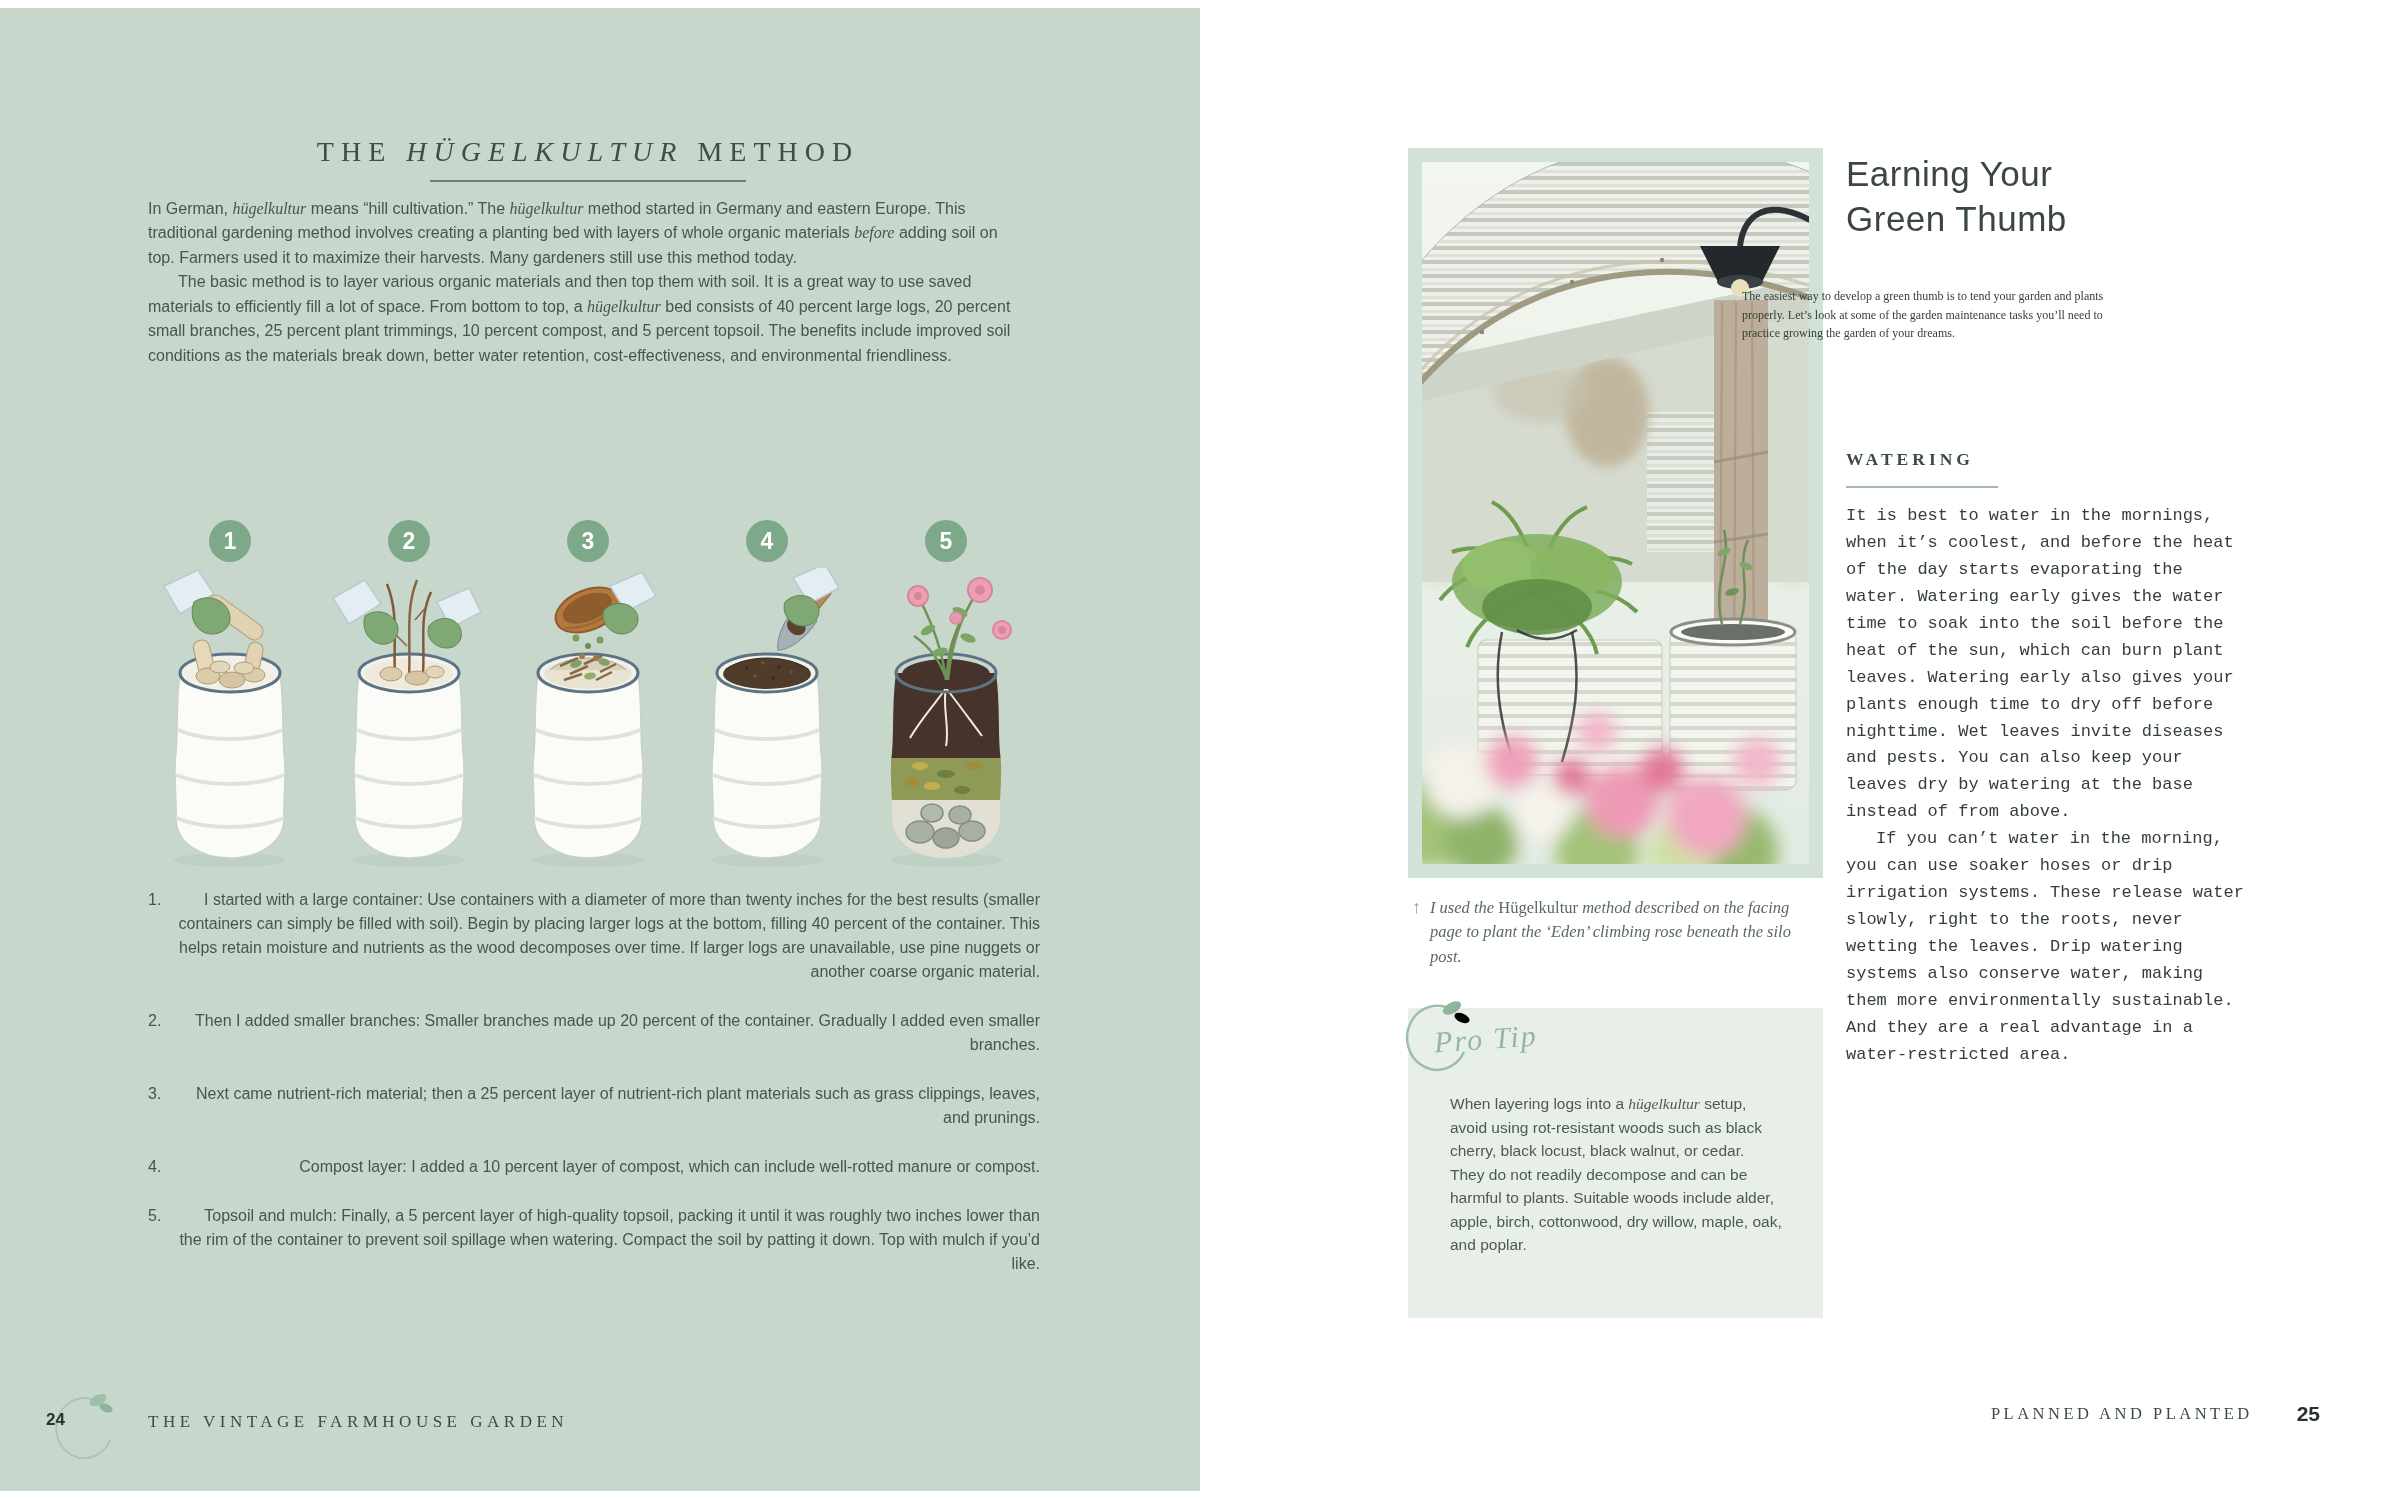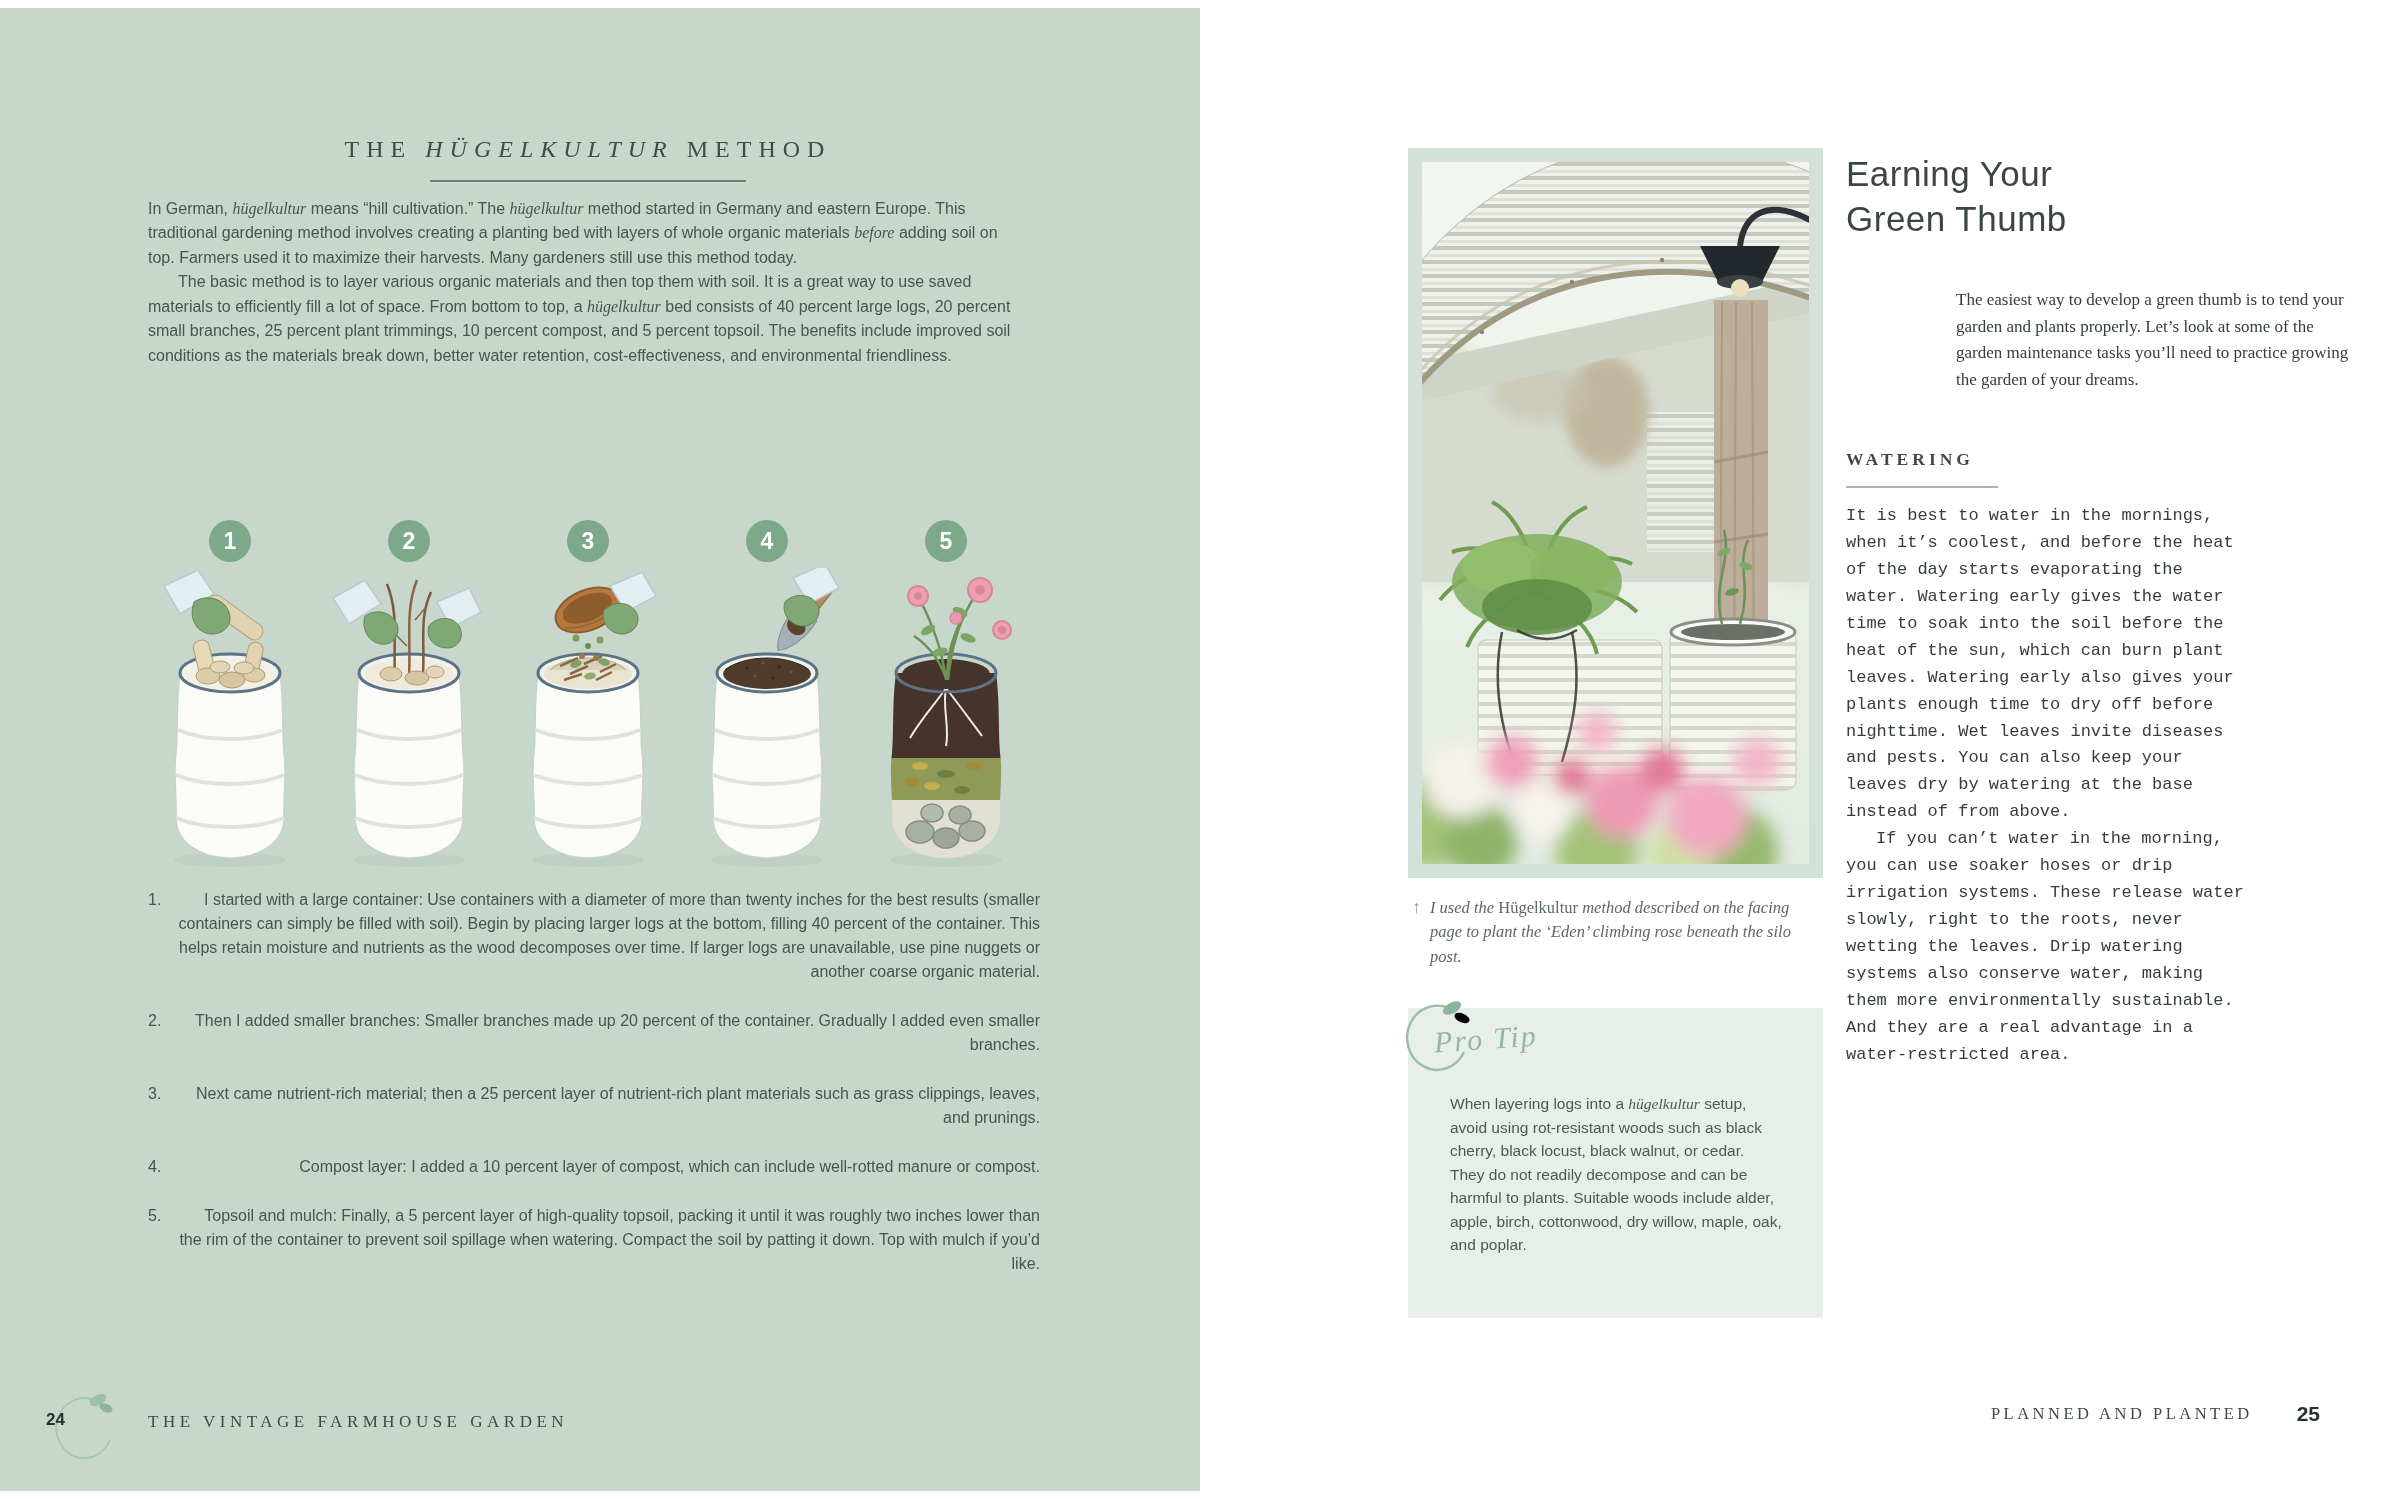--- a/index.html
+++ b/index.html
@@ -2,21 +2,21 @@
 <html><head>
 <meta charset="utf-8">
 <style>
   html,body{margin:0;padding:0;background:#ffffff;}
   body{width:2399px;height:1499px;position:relative;overflow:hidden;
        font-family:"Liberation Sans",sans-serif;-webkit-font-smoothing:antialiased;}
 
   
   .page-left{position:absolute;left:0;top:8px;width:1200px;height:1483px;background:#c7d7cc;}
   .lp-title{position:absolute;left:148px;top:128px;width:880px;text-align:center;
-            font-family:"Liberation Serif",serif;font-size:24px;letter-spacing:7px;
+            font-family:"Liberation Serif",serif;font-size:28px;letter-spacing:7px;
             color:#3d4e47;font-weight:400;}
   .lp-title .seg-it{font-style:italic;}
   .lp-rule{position:absolute;left:430px;top:172px;width:316px;height:2px;background:#6e8076;}
   .lp-body{position:absolute;left:148px;top:189px;width:878px;font-size:16px;line-height:1.53;
            color:#46564e;}
   .lp-body p{margin:0;}
   .lp-body p.indent{text-indent:30px;}
   .rich-sans .seg-it{font-family:"Liberation Serif",serif;font-style:italic;}
 
   
@@ -51,22 +51,22 @@
   .protip-box{position:absolute;left:1408px;top:1008px;width:415px;height:310px;background:#e8efe9;}
   .protip-deco{position:absolute;left:1396px;top:996px;}
   .protip-label{position:absolute;left:1434px;top:1022px;font-family:"Liberation Serif",serif;
                 font-style:italic;font-size:30px;color:#95b7a1;letter-spacing:2px;
                 transform:rotate(-4deg);}
   .protip-body{position:absolute;left:1450px;top:1092px;width:332px;font-size:15.5px;
                line-height:1.52;color:#4b5a53;}
 
   .rp-title{position:absolute;left:1846px;top:152px;width:420px;font-size:35px;line-height:1.28;
             color:#3b463f;letter-spacing:0.5px;font-weight:400;}
-  .rp-intro{position:absolute;left:1956px;top:287px;width:400px;font-family:"Liberation Serif",serif;
-            font-size:17px;line-height:1.56;color:#333f38;}
+  .rp-intro{position:absolute;left:1742px;top:287px;width:400px;font-family:"Liberation Serif",serif;
+            font-size:12px;line-height:1.56;color:#333f38;}
   .rp-watering-h{position:absolute;left:1846px;top:449px;font-family:"Liberation Serif",serif;
                  font-size:17.5px;letter-spacing:4px;color:#3c4c45;}
   .rp-watering-rule{position:absolute;left:1846px;top:486px;width:152px;height:2px;background:#a3b8ae;}
   .rp-body{position:absolute;left:1846px;top:503px;width:408px;font-family:Liberation Mono, monospace;
            font-size:17px;line-height:1.585;color:#333f38;}
   .rp-body p{margin:0;}
   .rp-body p.indent{text-indent:30px;}
 
   .rp-footer{position:absolute;left:1900px;top:1402px;width:420px;display:flex;
              justify-content:flex-end;align-items:center;gap:44px;}

